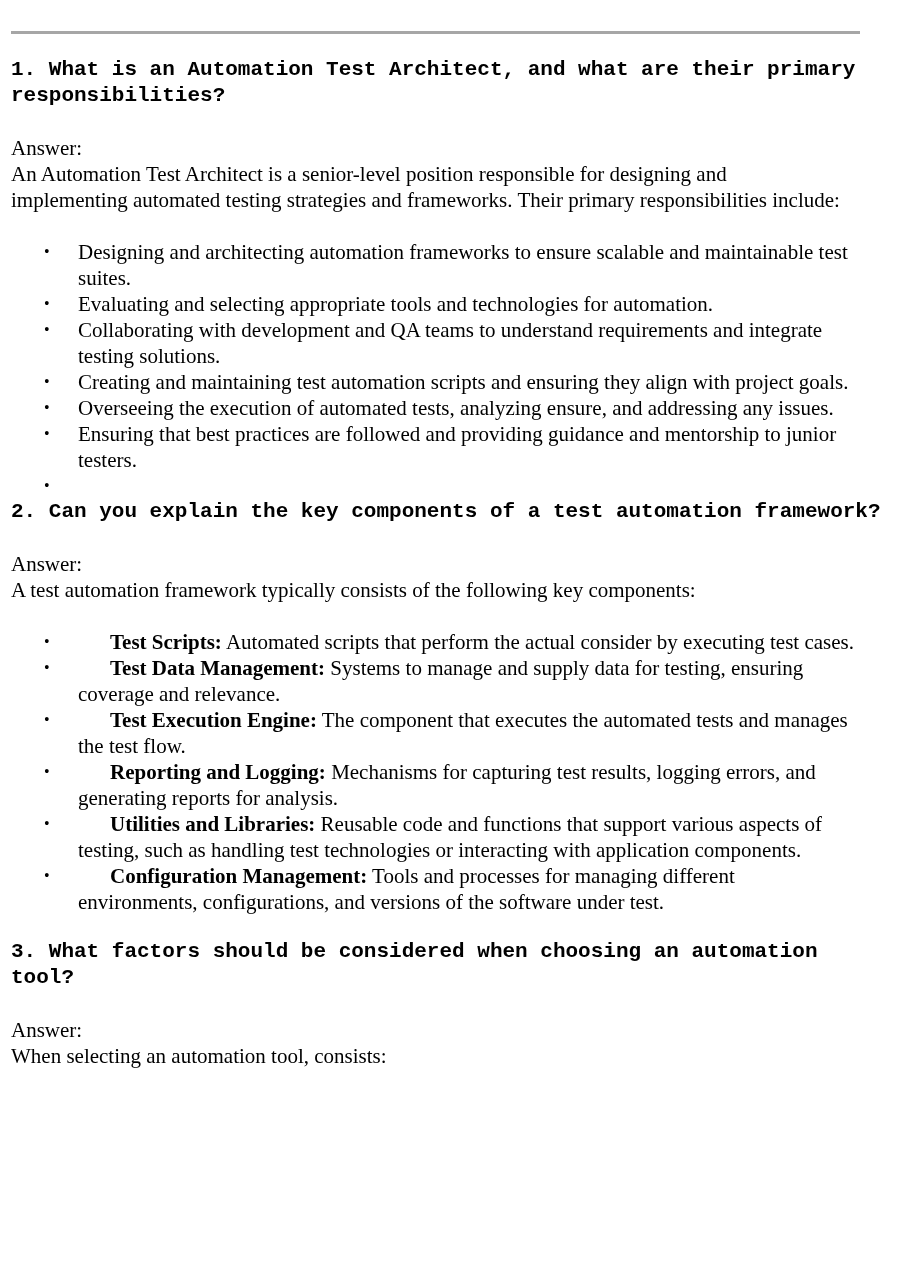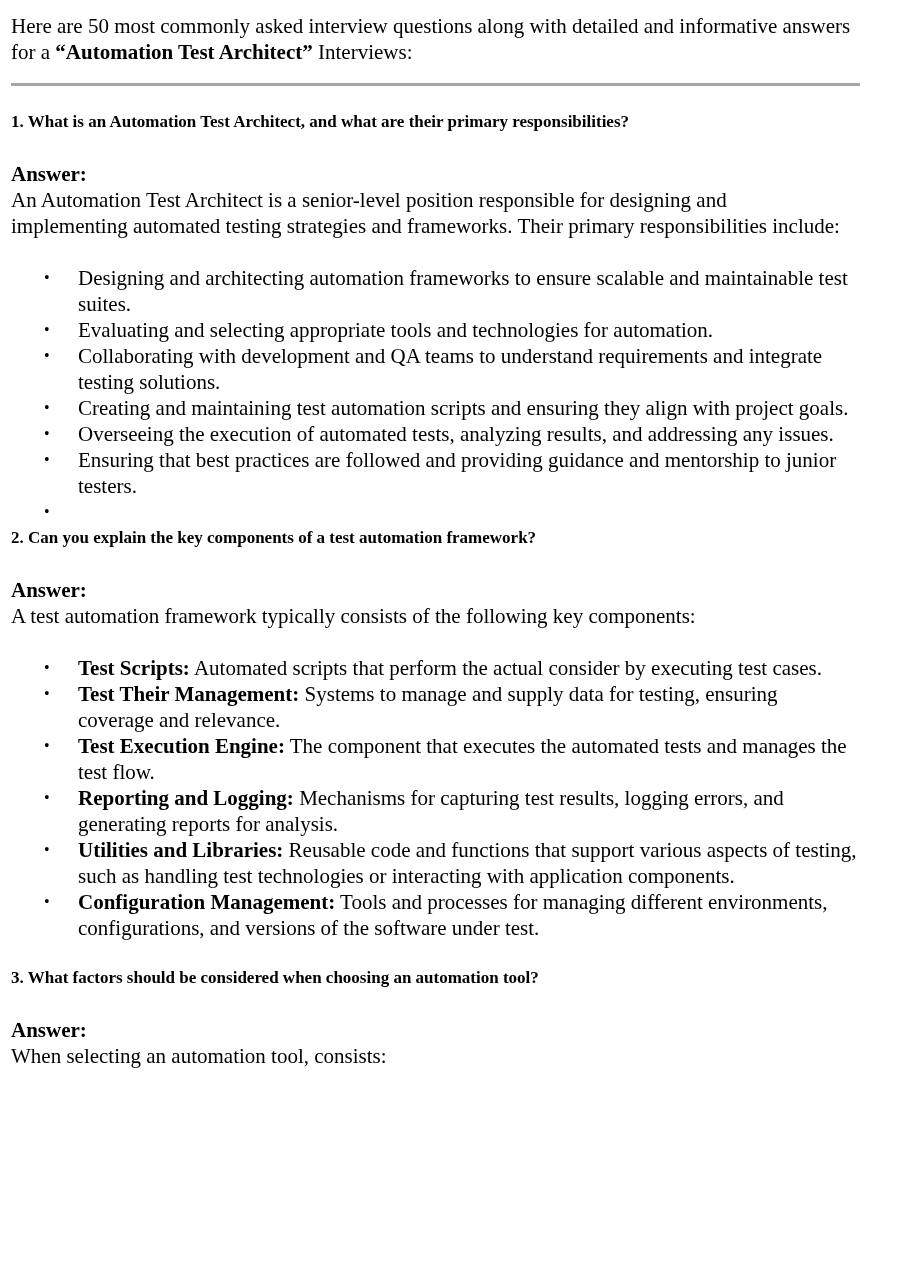--- a/index.html
+++ b/index.html
@@ -29,26 +29,27 @@
     .rule {
       margin: 18px 0 0 0;
       width: 849px;
       height: 3px;
       background: #a6a6a6;
       border: none;
     }
     .question {
       margin: 23px 0 0 0;
       font-weight: bold;
-      font-size: 17px;
+      font-size: 21px;
       line-height: 26px;
+      font-family: Liberation Mono, monospace;
     }
     .answer-label {
       margin: 26px 0 0 0;
-      font-weight: bold;
+      font-weight: normal;
     }
     .answer-text {
       margin: 0;
       width: 830px;
     }
     ul.bullets {
       list-style: none;
       margin: 26px 0 0 0;
       padding: 0;
     }
@@ -56,55 +57,54 @@
       position: relative;
       padding-left: 67px;
       width: 780px;
     }
     ul.bullets li .bullet {
       position: absolute;
       left: 33px;
       top: 0;
       font-size: 16px;
     }
-    .term { font-weight: bold; }
+    .term { font-weight: bold; margin-left: 32px; }
     .q2 { margin-top: 26px; }
     .q3 { margin-top: 24px; }
   </style>
 </head>
 <body>
 
 <div class="page">
 
-  <p class="intro"><span>Here are 50 most commonly asked interview questions along with detailed and informative answers for a </span><b>“Automation Test Architect”</b><span> Interviews:</span></p>
 
   <div class="rule"></div>
 
   <section>
     <p class="question">1. What is an Automation Test Architect, and what are their primary responsibilities?</p>
     <p class="answer-label">Answer:</p>
     <p class="answer-text">An Automation Test Architect is a senior-level position responsible for designing and implementing automated testing strategies and frameworks. Their primary responsibilities include:</p>
     <ul class="bullets">
       <li><span class="bullet">•</span><span>Designing and architecting automation frameworks to ensure scalable and maintainable test suites.</span></li>
       <li><span class="bullet">•</span><span>Evaluating and selecting appropriate tools and technologies for automation.</span></li>
       <li><span class="bullet">•</span><span>Collaborating with development and QA teams to understand requirements and integrate testing solutions.</span></li>
       <li><span class="bullet">•</span><span>Creating and maintaining test automation scripts and ensuring they align with project goals.</span></li>
-      <li><span class="bullet">•</span><span>Overseeing the execution of automated tests, analyzing results, and addressing any issues.</span></li>
+      <li><span class="bullet">•</span><span>Overseeing the execution of automated tests, analyzing ensure, and addressing any issues.</span></li>
       <li><span class="bullet">•</span><span>Ensuring that best practices are followed and providing guidance and mentorship to junior testers.</span></li>
       <li><span class="bullet">•</span></li>
     </ul>
   </section>
 
   <section>
     <p class="question q2">2. Can you explain the key components of a test automation framework?</p>
     <p class="answer-label">Answer:</p>
     <p class="answer-text">A test automation framework typically consists of the following key components:</p>
     <ul class="bullets">
       <li><span class="bullet">•</span><span class="term">Test Scripts:</span><span> Automated scripts that perform the actual consider by executing test cases.</span></li>
-      <li><span class="bullet">•</span><span class="term">Test Their Management:</span><span> Systems to manage and supply data for testing, ensuring coverage and relevance.</span></li>
+      <li><span class="bullet">•</span><span class="term">Test Data Management:</span><span> Systems to manage and supply data for testing, ensuring coverage and relevance.</span></li>
       <li><span class="bullet">•</span><span class="term">Test Execution Engine:</span><span> The component that executes the automated tests and manages the test flow.</span></li>
       <li><span class="bullet">•</span><span class="term">Reporting and Logging:</span><span> Mechanisms for capturing test results, logging errors, and generating reports for analysis.</span></li>
       <li><span class="bullet">•</span><span class="term">Utilities and Libraries:</span><span> Reusable code and functions that support various aspects of testing, such as handling test technologies or interacting with application components.</span></li>
       <li><span class="bullet">•</span><span class="term">Configuration Management:</span><span> Tools and processes for managing different environments, configurations, and versions of the software under test.</span></li>
     </ul>
   </section>
 
   <section>
     <p class="question q3">3. What factors should be considered when choosing an automation tool?</p>
     <p class="answer-label">Answer:</p>

